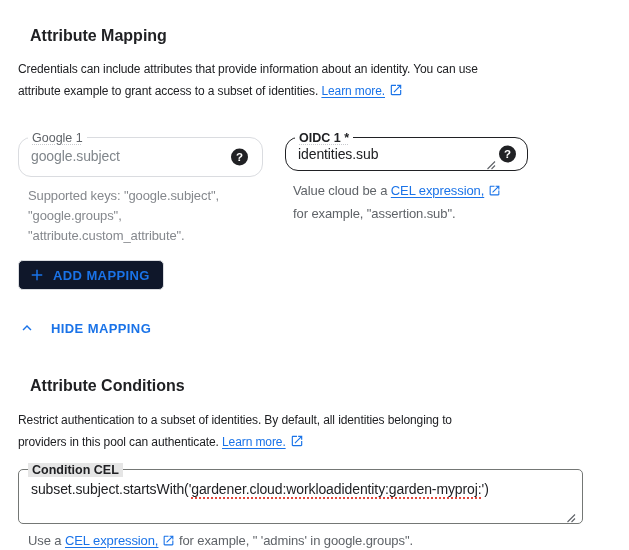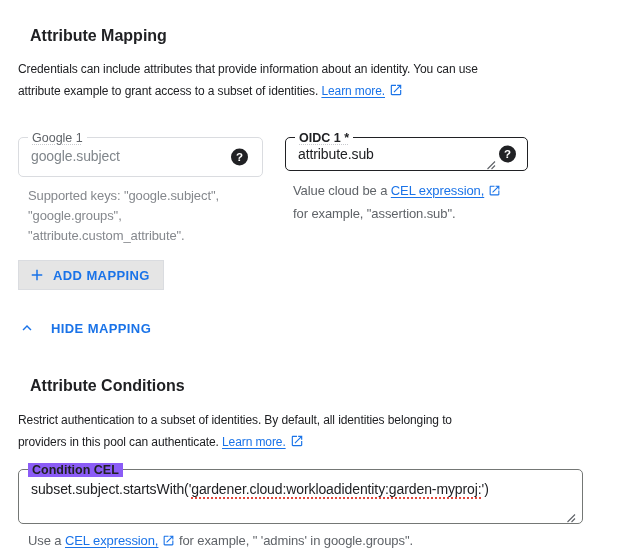--- a/index.html
+++ b/index.html
@@ -10,21 +10,21 @@
   .page{padding:14px 18px 0 18px;}
   .section-title{font-size:16px;font-weight:bold;line-height:20px;margin:12px;}
   .para{font-size:12px;line-height:22px;letter-spacing:-0.1px;margin:9px 0 0 0;}
   .para .block-line{display:block;white-space:nowrap;}
   a.link{color:#1a73e8;text-decoration:underline;text-decoration-thickness:1px;text-underline-offset:2px;cursor:pointer;}
   .ext-icon{display:inline-block;vertical-align:-2px;margin-left:4px;}
 
   .fields-row{display:flex;gap:22px;margin-top:33px;}
   .col-google{width:245px;}
   .col-oidc{width:243px;}
-  .field{position:relative;border:1px solid #dadce0;border-radius:5px;height:40px;box-sizing:border-box;background:#fff;}
+  .field{position:relative;border:1px solid #dadce0;border-radius:13px;height:40px;box-sizing:border-box;background:#fff;}
   .field.oidc{border:1.5px solid #202124;height:34px;}
   .flabel{
     position:absolute;top:-7px;left:9px;background:#fff;padding:0 4px;
     font-size:12.5px;line-height:14px;color:#5f6368;white-space:nowrap;
     text-decoration:underline dotted;text-decoration-color:#c8cace;text-decoration-thickness:1px;text-underline-offset:2px;
   }
   .field.oidc .flabel{color:#202124;font-weight:bold;}
   .fvalue{font-size:14px;letter-spacing:-0.1px;white-space:nowrap;overflow:hidden;display:block;}
   .fvalue.google{line-height:36px;padding:0 44px 0 12px;color:#80868b;}
   .fvalue.oidc{padding:7px 44px 0 12px;color:#202124;line-height:18px;}
@@ -38,34 +38,34 @@
   .resize-grip{position:absolute;bottom:4px;width:10px;height:10px;cursor:nwse-resize;}
   .resize-grip.o{right:31px;}
   .resize-grip.c{right:6px;}
   .helper{font-size:13px;line-height:20px;margin-top:9px;letter-spacing:-0.1px;}
   .helper .block-line{display:block;white-space:nowrap;}
   .helper.google-h{color:#85888d;padding-left:10px;}
   .helper.oidc-h{color:#5f6368;padding-left:8px;line-height:21px;}
 
   .add-btn{
     display:inline-flex;align-items:center;gap:7px;height:30px;padding:0 13px 0 9px;
-    border:1px solid #dadce0;border-radius:0;background:#e5e5e5;color:#1a73e8;
+    border:1px solid #dadce0;border-radius:5px;background:#0f172a;color:#1a73e8;
     font-family:inherit;font-weight:bold;font-size:13px;letter-spacing:0.4px;
     margin-top:14px;cursor:pointer;
   }
   .hide-row{
     display:flex;align-items:center;gap:15px;margin-top:29px;width:max-content;
     color:#1a73e8;font-weight:bold;font-size:13px;letter-spacing:0.4px;cursor:pointer;
   }
   .title-2{margin-top:39px;}
   .para-2{margin-top:13px;}
 
   .cond-field{position:relative;width:565px;height:55px;border:1px solid #747775;border-radius:5px;margin-top:14px;box-sizing:border-box;background:#fff;}
   .cond-label{
-    position:absolute;top:-7px;left:9px;background:#8b5cf6;padding:0 4px;
+    position:absolute;top:-7px;left:9px;background:#e5e5e5;padding:0 4px;
     font-size:12.5px;line-height:14px;font-weight:bold;color:#202124;white-space:nowrap;
   }
   .cond-value{display:block;padding:10px 24px 0 12px;font-size:14px;letter-spacing:-0.1px;white-space:nowrap;overflow:hidden;color:#202124;line-height:19px;}
   .flagged{text-decoration:underline dotted #e2453a;text-decoration-thickness:1.5px;text-underline-offset:3px;}
   .footer-note{font-size:13px;color:#5f6368;margin-top:9px;padding-left:10px;letter-spacing:-0.1px;white-space:nowrap;}
 </style>
 </head>
 <body>
 
 <div class="page">
@@ -91,21 +91,21 @@
       <div class="helper google-h">
         <span class="block-line">Supported keys: "google.subject",</span>
         <span class="block-line">"google.groups",</span>
         <span class="block-line">"attribute.custom_attribute".</span>
       </div>
     </div>
 
     <div class="col-oidc">
       <div class="field oidc">
         <span class="flabel">OIDC 1 *</span>
-        <span class="fvalue oidc">attribute.sub</span>
+        <span class="fvalue oidc">identities.sub</span>
         <span class="help-icon o"></span>
         <span class="resize-grip o"><svg width="10" height="10" viewBox="0 0 10 10">
               <path d="M1.5 9 L9 1.5 M5.5 9 L9 5.5" stroke="#5f6368" stroke-width="1.1" fill="none"></path>
             </svg></span>
       </div>
       <div class="helper oidc-h">
         <span>Value cloud be a </span><a class="link">CEL expression,</a><span class="ext-icon"><svg width="13" height="13" viewBox="0 0 24 24" fill="#1a73e8">
               <path d="M19 19H5V5h7V3H5c-1.11 0-2 .9-2 2v14c0 1.1.89 2 2 2h14c1.1 0 2-.9 2-2v-7h-2v7zM14 3v2h3.59l-9.83 9.83 1.41 1.41L19 6.41V10h2V3h-7z"></path>
             </svg></span>
         <span class="block-line">for example, "assertion.sub".</span>

